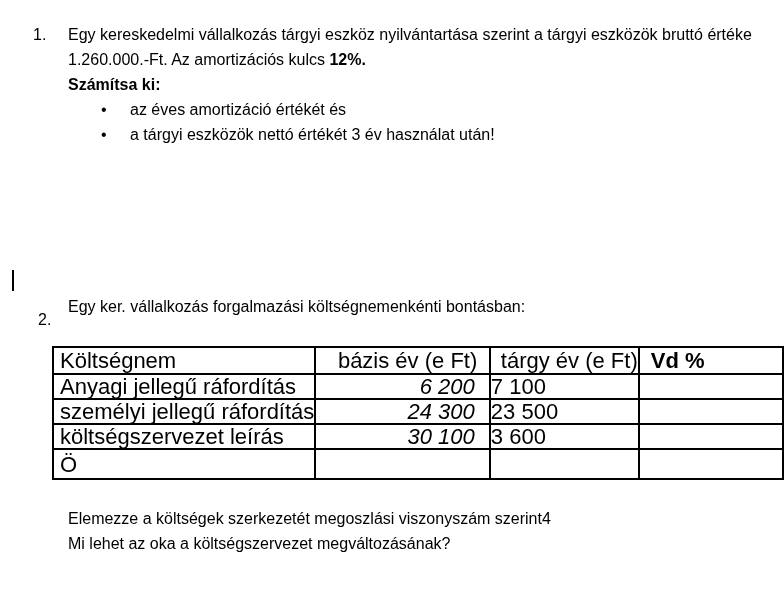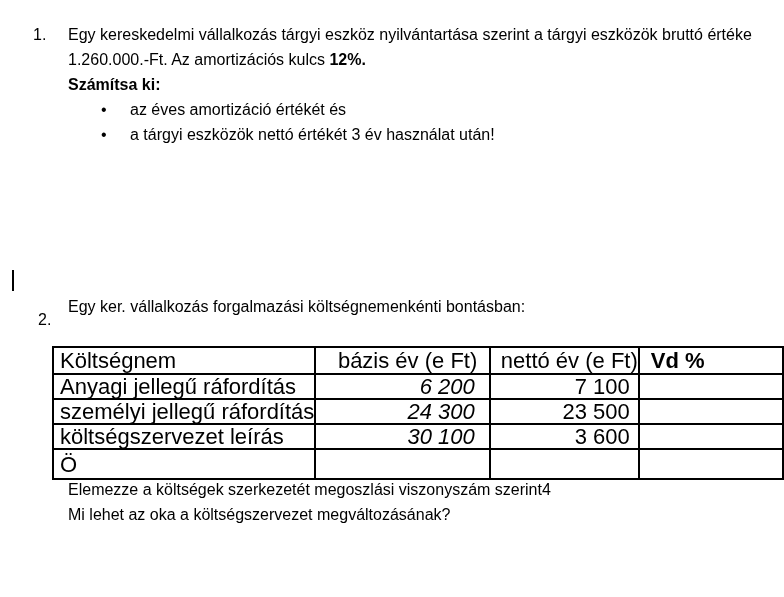--- a/index.html
+++ b/index.html
@@ -67,21 +67,21 @@
   table.costs col.c1 { width: 222px; }
   table.costs col.c2 { width: 178px; }
   table.costs col.c3 { width: 135px; }
   table.costs col.c4 { width: 156px; }
   table.costs tr.hdr    { height: 27px; }
   table.costs tr.r      { height: 25px; }
   table.costs tr.rlast  { height: 30px; }
   table.costs th.h2, table.costs th.h3 { padding-left: 10px; text-align: center; }
   table.costs th.h4 { padding-left: 11px; font-weight: bold; border-radius: 10px; }
   table.costs td.num2 { text-align: right; padding: 0 14px 0 0; font-style: italic; }
-  table.costs td.num3 { text-align: right; padding: 0 8px 0 0; }
+  table.costs td.num3 { text-align: left; padding: 0 8px 0 0; }
 </style>
 </head>
 <body>
 
 <div class="page">
 
   <div class="text-cursor"></div>
 
   <div class="list-marker" style="left:33px; top:22px;">1.</div>
 
@@ -107,21 +107,21 @@
     <colgroup>
       <col class="c1">
         <col class="c2">
         <col class="c3">
         <col class="c4">
     </colgroup>
     <tbody>
         <tr class="hdr">
       <th class="h1">Költségnem</th>
       <th class="h2">bázis év (e Ft)</th>
-      <th class="h3">nettó év (e Ft)</th>
+      <th class="h3">tárgy év (e Ft)</th>
       <th class="h4">Vd %</th>
     </tr>
     <tr class="r">
       <td>Anyagi jellegű ráfordítás</td>
       <td class="num2">6 200</td>
       <td class="num3">7 100</td>
       <td></td>
     </tr>
     <tr class="r">
       <td>személyi jellegű ráfordítás</td>
@@ -137,18 +137,18 @@
     </tr>
     <tr class="rlast">
       <td>Ö</td>
       <td class="num2"></td>
       <td class="num3"></td>
       <td></td>
     </tr>
   </tbody>
     </table>
 
-  <div class="para-block" style="left:68px; top:477px; width:706px;">
+  <div class="para-block" style="left:68px; top:506px; width:706px;">
     <div>Elemezze a költségek szerkezetét megoszlási viszonyszám szerint4</div>
     <div>Mi lehet az oka a költségszervezet megváltozásának?</div>
   </div>
 
 </div>
 
 </body></html>

